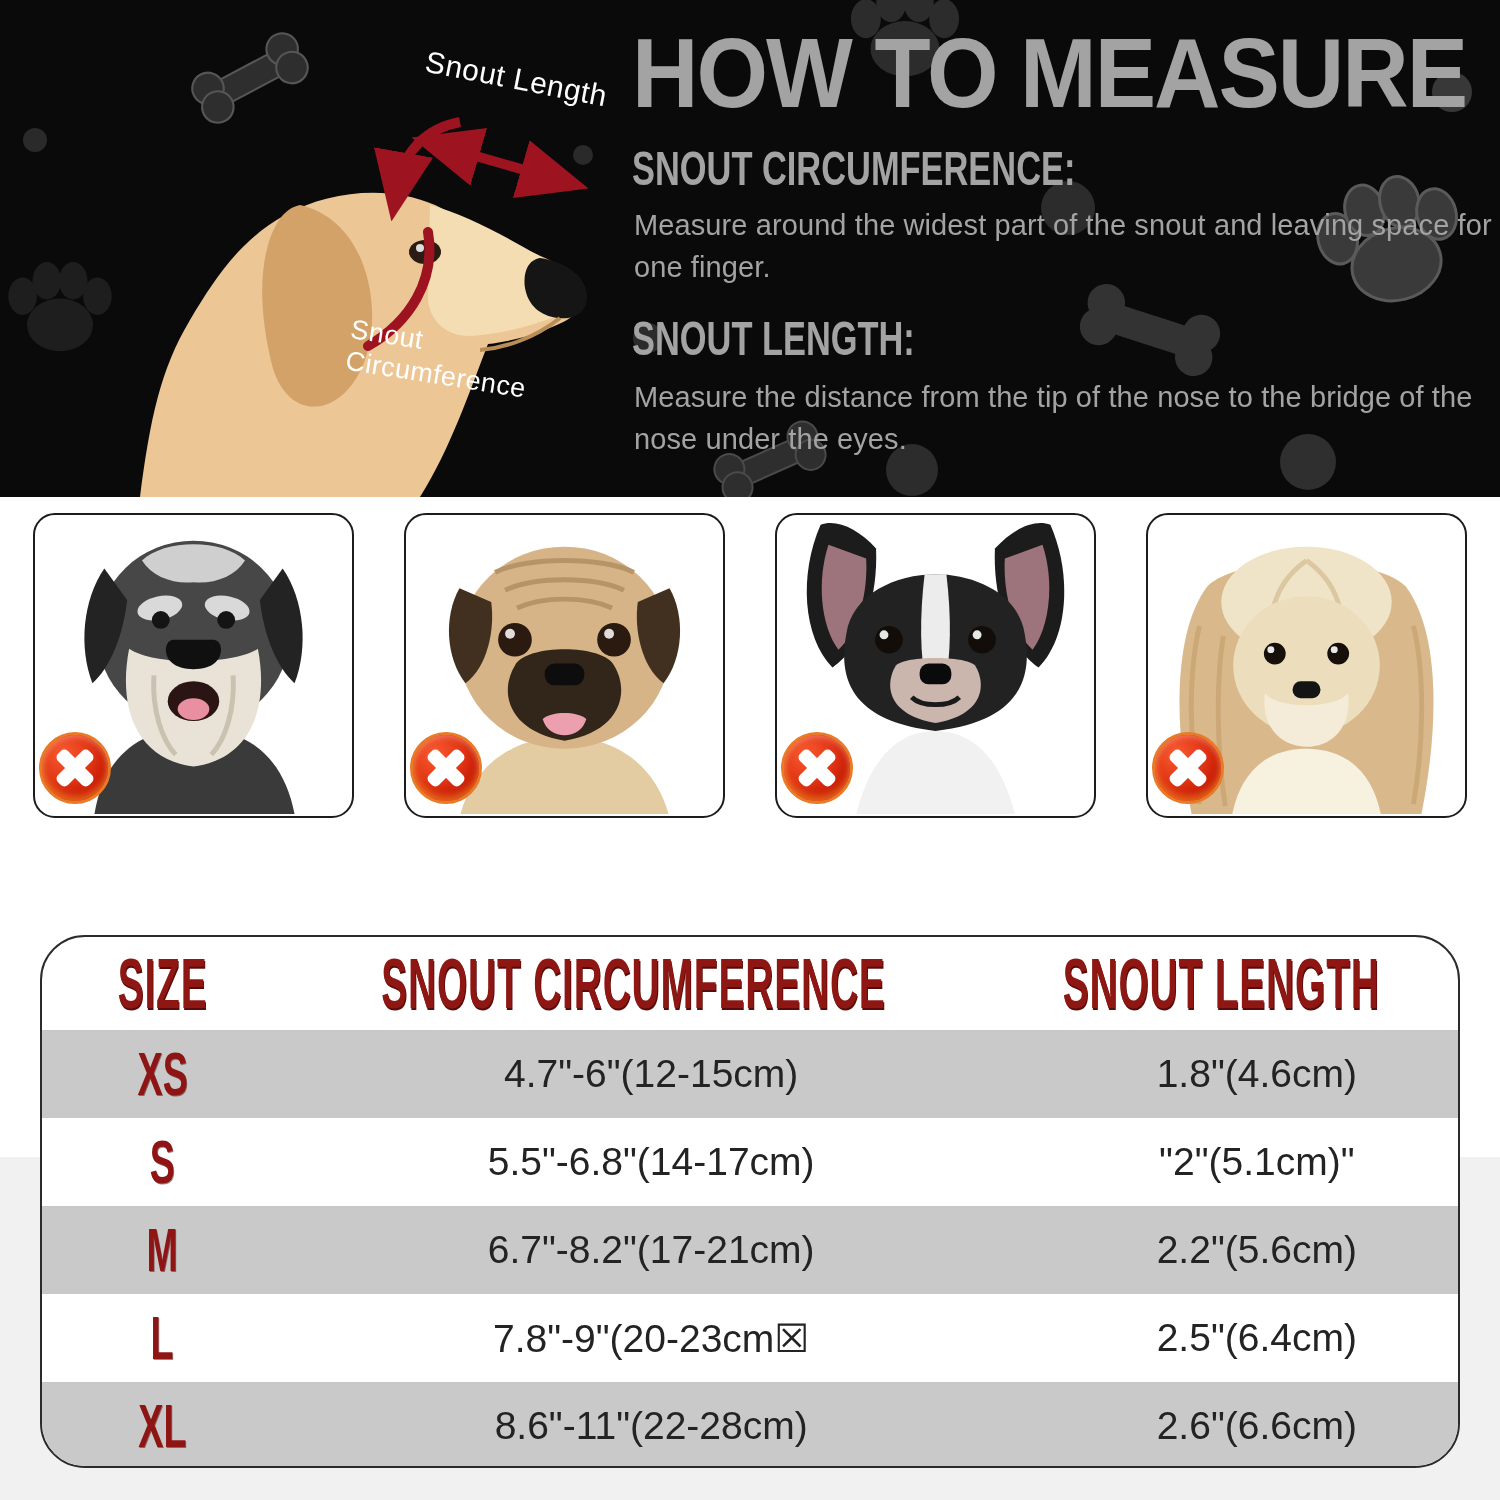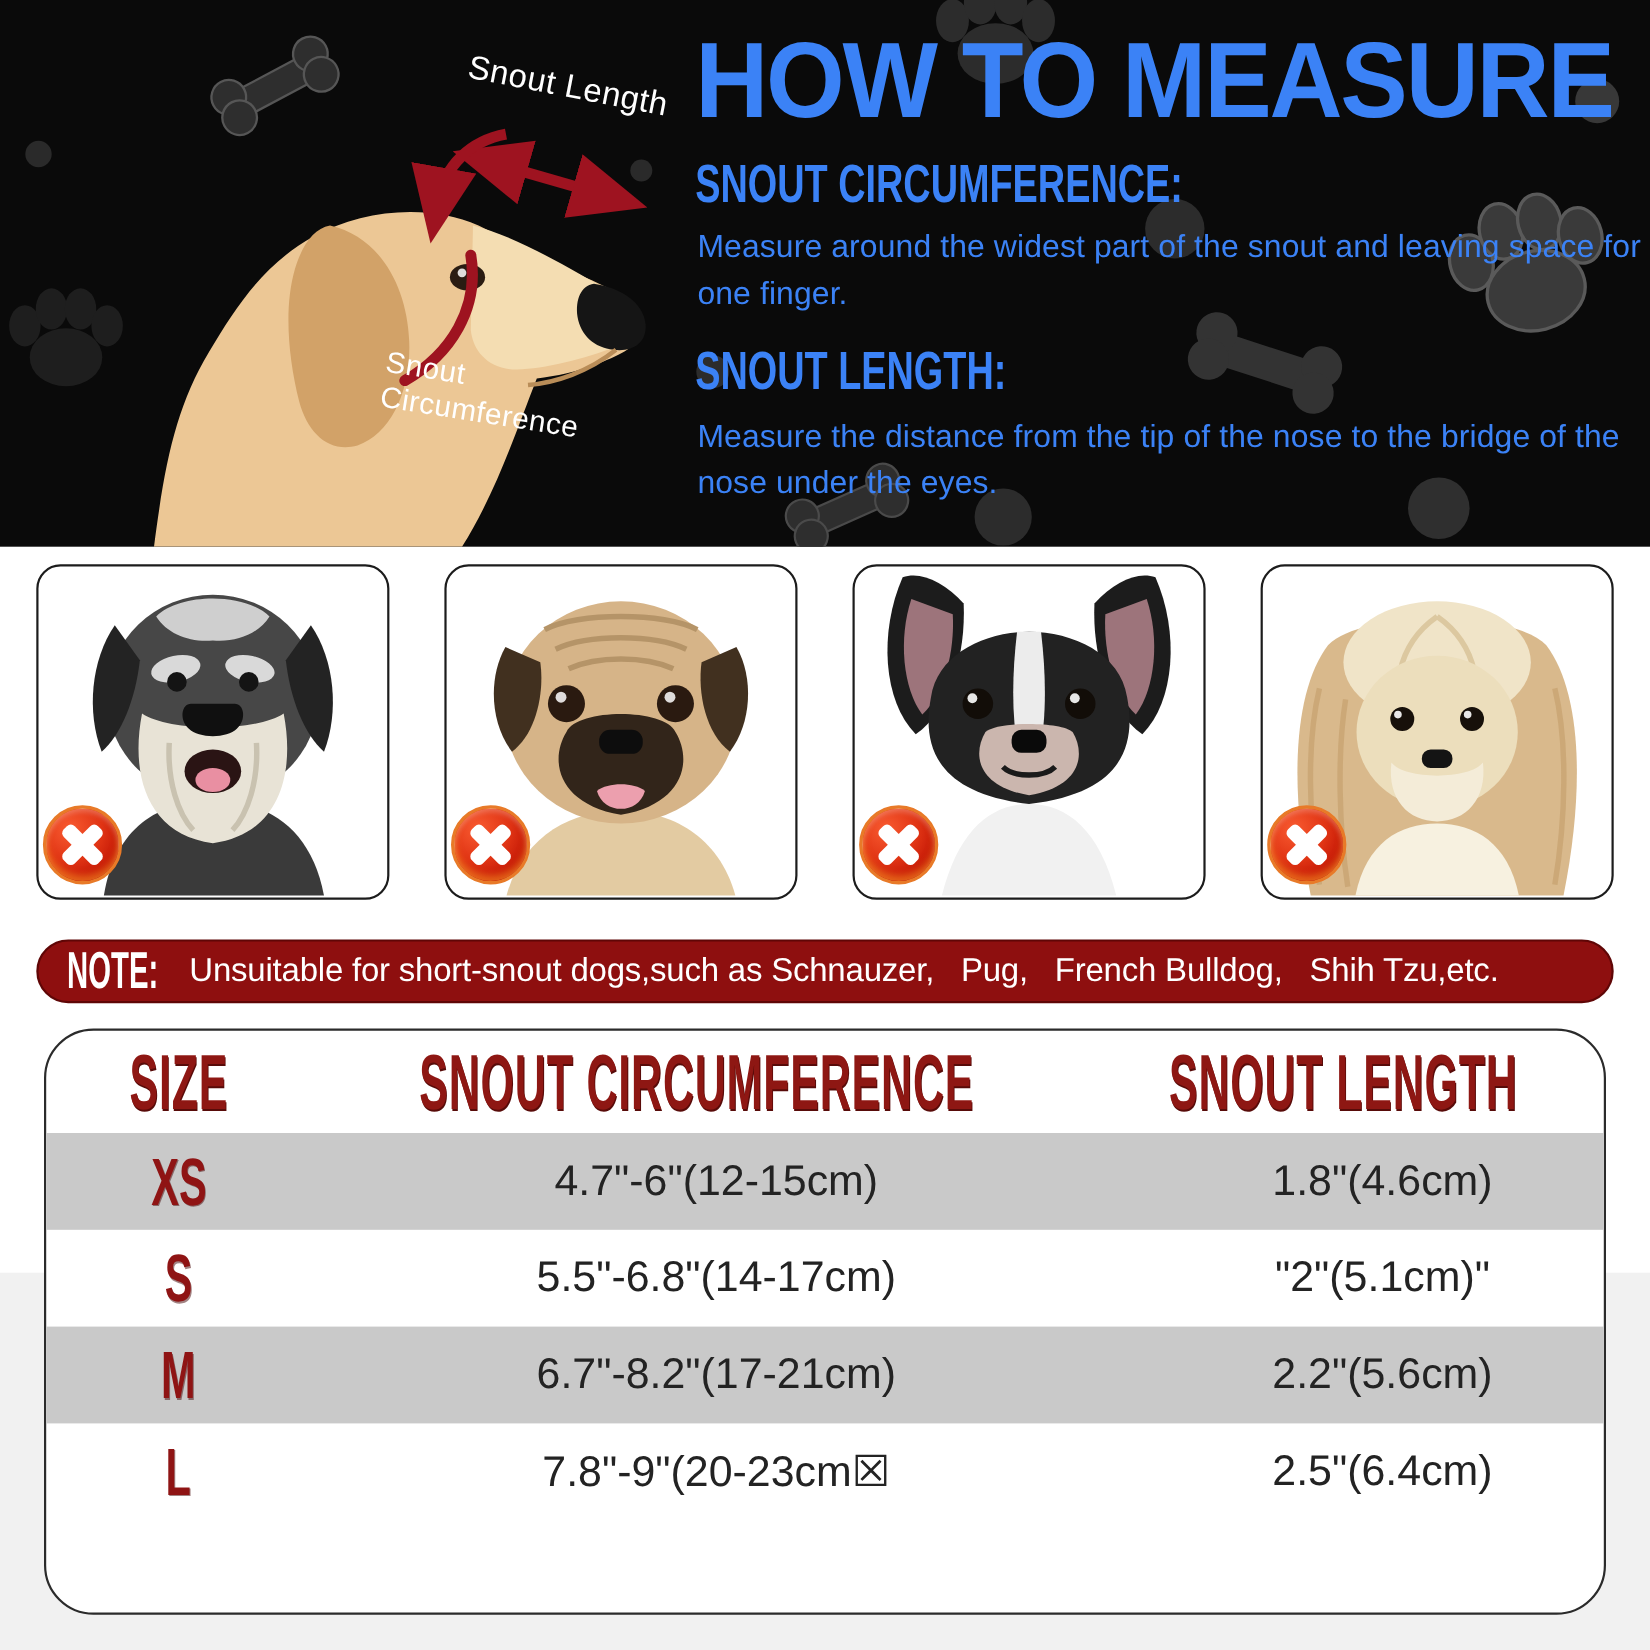--- a/index.html
+++ b/index.html
@@ -11,21 +11,21 @@
 
   
   .hero{position:absolute;top:0;left:0;width:1500px;height:497px;background:#0a0a0a;overflow:hidden;}
   .hero-decor{position:absolute;top:0;left:0;}
   .dog-photo{position:absolute;top:0;left:0;width:620px;height:497px;}
   .dog-photo svg{position:absolute;top:0;left:0;}
   .photo-label{position:absolute;color:#ffffff;font-size:30px;letter-spacing:.5px;}
   .label-length{left:424px;top:62px;transform:rotate(11deg);white-space:nowrap;}
   .label-circ{left:347px;top:330px;width:210px;line-height:1.18;transform:rotate(9deg);font-size:27px;}
 
-  .hero-text{position:absolute;left:632px;top:0;width:868px;height:497px;color:#3b82f6;}
+  .hero-text{position:absolute;left:632px;top:0;width:868px;height:497px;color:#a3a3a3;}
   .hero-title{position:absolute;top:18px;left:0;margin:0;font-size:92px;font-weight:900;
               letter-spacing:-2px;transform:scaleY(1.06);transform-origin:left top;white-space:nowrap;}
   .sec-h{position:absolute;left:0;margin:0;font-size:40px;font-weight:900;letter-spacing:0;
          transform:scale(.86,1.22);transform-origin:left center;white-space:nowrap;}
   .sec-h.h1{top:146px;}
   .sec-h.h2{top:316px;}
   .sec-p{position:absolute;left:2px;margin:0;font-size:29px;line-height:42px;font-weight:400;
          width:868px;letter-spacing:.1px;}
   .sec-p.p1{top:204px;}
   .sec-p.p2{top:376px;}
@@ -217,24 +217,20 @@
     <circle cx="124" cy="134" r="3.5" fill="#ffffff" opacity=".9"></circle>
     <circle cx="188" cy="134" r="3.5" fill="#ffffff" opacity=".9"></circle>
     <rect x="146" y="166" width="28" height="17" rx="8" fill="#141414"></rect>
     <path d="M118,178 C114,212 134,232 160,232 C186,232 206,212 202,178 C190,194 130,194 118,178 Z" fill="#f4ecd8"></path>
     <path d="M85,300 C95,252 125,234 160,234 C195,234 225,252 235,300 Z" fill="#f7f1e0"></path>
   </svg>
 <div class="x-badge"></div>
       </div>
     </div>
 
-  <div class="note-bar">
-    <span class="note-label">NOTE:</span>
-    <span class="note-text">Unsuitable for short-snout dogs,such as Schnauzer,   Pug,   French Bulldog,   Shih Tzu,etc.</span>
-  </div>
 
   <div class="size-table">
     <div class="t-header">
       <div class="cell head-cell">
         <span>SIZE</span>
         </div>
       <div class="cell head-cell">
         <span>SNOUT CIRCUMFERENCE</span>
         </div>
       <div class="cell head-cell">
@@ -263,16 +259,23 @@
           <div class="cell val-cell">6.7"-8.2"(17-21cm)</div>
           <div class="cell val-cell">2.2"(5.6cm)</div>
         </div>
         <div class="t-row">
           <div class="cell size-cell">
             <span class="cond">L</span>
           </div>
           <div class="cell val-cell">7.8"-9"(20-23cm☒</div>
           <div class="cell val-cell">2.5"(6.4cm)</div>
         </div>
+        <div class="t-row shade">
+          <div class="cell size-cell">
+            <span class="cond">XL</span>
+          </div>
+          <div class="cell val-cell">8.6"-11"(22-28cm)</div>
+          <div class="cell val-cell">2.6"(6.6cm)</div>
+        </div>
       </div>
   </div>
 
 </div>
 
 </body></html>

